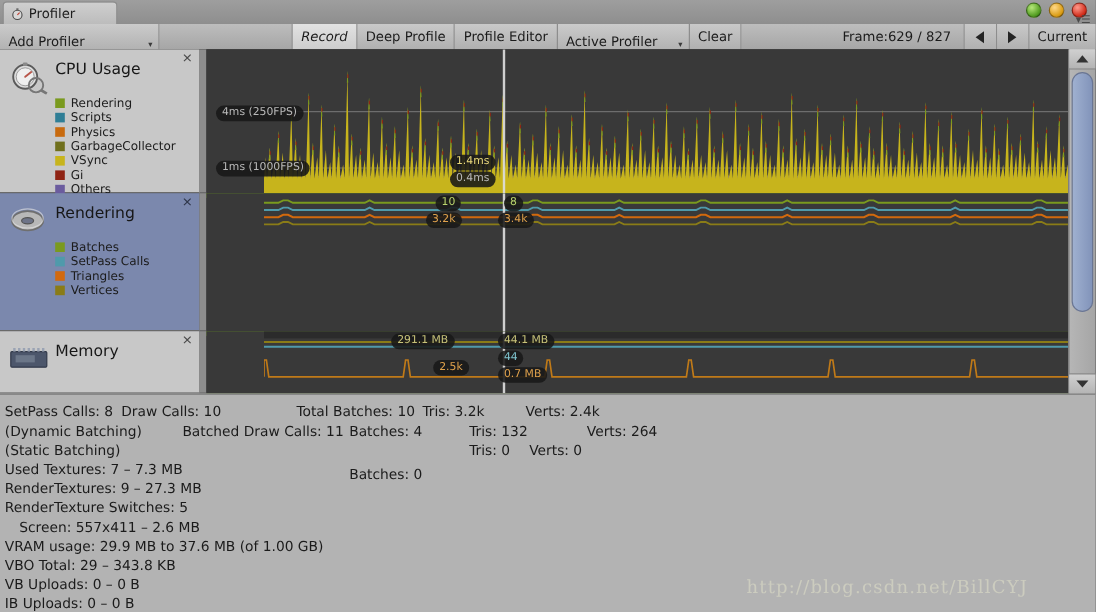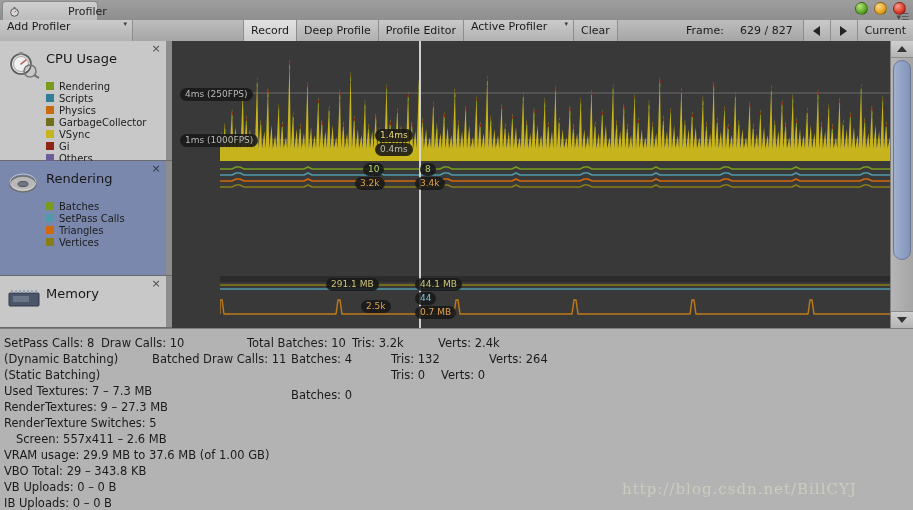--- a/index.html
+++ b/index.html
@@ -19,21 +19,21 @@
     border-bottom:1px solid #6f6f6f;
   }
   .tab{
     position:absolute;left:2px;top:1px;height:19px;width:96px;
     background:linear-gradient(#cfcfcf,#bcbcbc);
     border:1px solid #8b8b8b;border-bottom:none;
     border-radius:4px 4px 0 0;
     display:flex;align-items:center;gap:4px;padding:0 6px;
     box-sizing:border-box;
   }
-  .tab-label{font-size:11px;color:#1e1e1e;white-space:nowrap;margin-left:44px;}
+  .tab-label{font-size:11px;color:#1e1e1e;white-space:nowrap;}
   .stopwatch{width:11px;height:11px;flex:0 0 auto;}
 
   .win-btns{position:absolute;right:7px;top:2px;display:flex;gap:6px;}
   .wb{width:11px;height:11px;border-radius:50%;border:1px solid rgba(0,0,0,.35);}
   .wb.green{background:radial-gradient(circle at 35% 30%,#b6e87a,#4f9a1e 70%,#2e6a12);}
   .wb.amber{background:radial-gradient(circle at 35% 30%,#ffd98a,#d99a10 70%,#9b6a06);}
   .wb.red{background:radial-gradient(circle at 35% 30%,#ff9c8e,#d02a18 70%,#8d1a0c);}
   .menu-glyph{position:absolute;right:4px;top:14px;color:#4a4a4a;font-size:9px;line-height:7px;letter-spacing:0;}
 
   
@@ -42,32 +42,32 @@
     background:linear-gradient(#c4c4c4,#ababab);
     border-bottom:1px solid #6d6d6d;
     display:flex;align-items:stretch;font-size:11px;
   }
   .tb-btn{
     display:flex;align-items:center;padding:0 7px;
     background:linear-gradient(#c9c9c9,#b0b0b0);
     border-right:1px solid #8d8d8d;
     color:#1b1b1b;white-space:nowrap;
   }
-  .tb-btn.on{background:linear-gradient(#e2e2e2,#cdcdcd);}
+  .tb-btn.on{background:linear-gradient(#e2e2e2,#cdcdcd);font-style:italic;}
   .tb-popup{
-    display:flex;align-items:flex-start;justify-content:space-between;
+    display:flex;align-items:flex-end;justify-content:space-between;
     background:linear-gradient(#cbcbcb,#b2b2b2);
     border-right:1px solid #8d8d8d;
     padding:0 5px 0 7px;white-space:nowrap;
   }
   .tb-popup .caret{margin-left:10px;font-size:7px;color:#3a3a3a;}
   .tb-gap{background:linear-gradient(#bdbdbd,#a6a6a6);border-right:1px solid #8d8d8d;}
   .tb-flex{flex:1 1 auto;background:linear-gradient(#bdbdbd,#a6a6a6);
            display:flex;align-items:center;justify-content:flex-end;
-           padding-right:10px;gap:16px;border-right:1px solid #8d8d8d;}
+           padding-right:10px;gap:0;border-right:1px solid #8d8d8d;}
   .frame-lbl{color:#1b1b1b;}
   .frame-val{color:#1b1b1b;}
   .tb-arrow{width:26px;display:flex;align-items:center;justify-content:center;
             background:linear-gradient(#c9c9c9,#b0b0b0);border-right:1px solid #8d8d8d;}
   .tri-l{width:0;height:0;border-top:5px solid transparent;border-bottom:5px solid transparent;border-right:7px solid #242424;}
   .tri-r{width:0;height:0;border-top:5px solid transparent;border-bottom:5px solid transparent;border-left:7px solid #242424;}
 
   
   .charts{
     position:absolute;left:0;top:41px;width:913px;height:287px;

